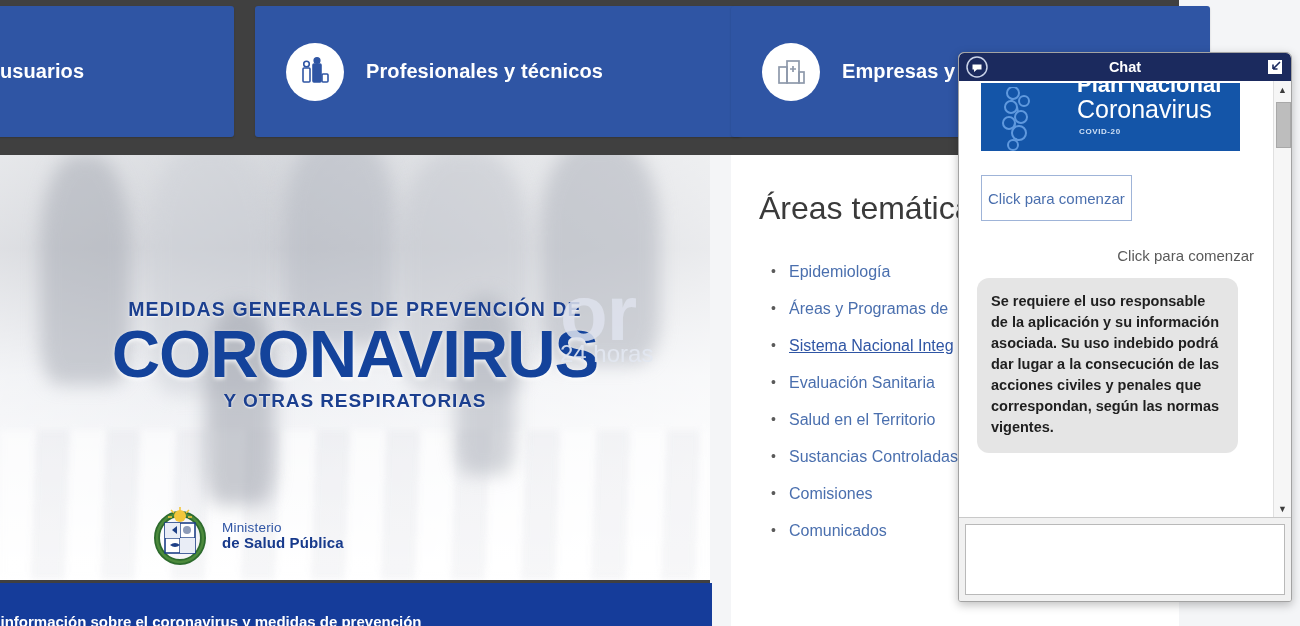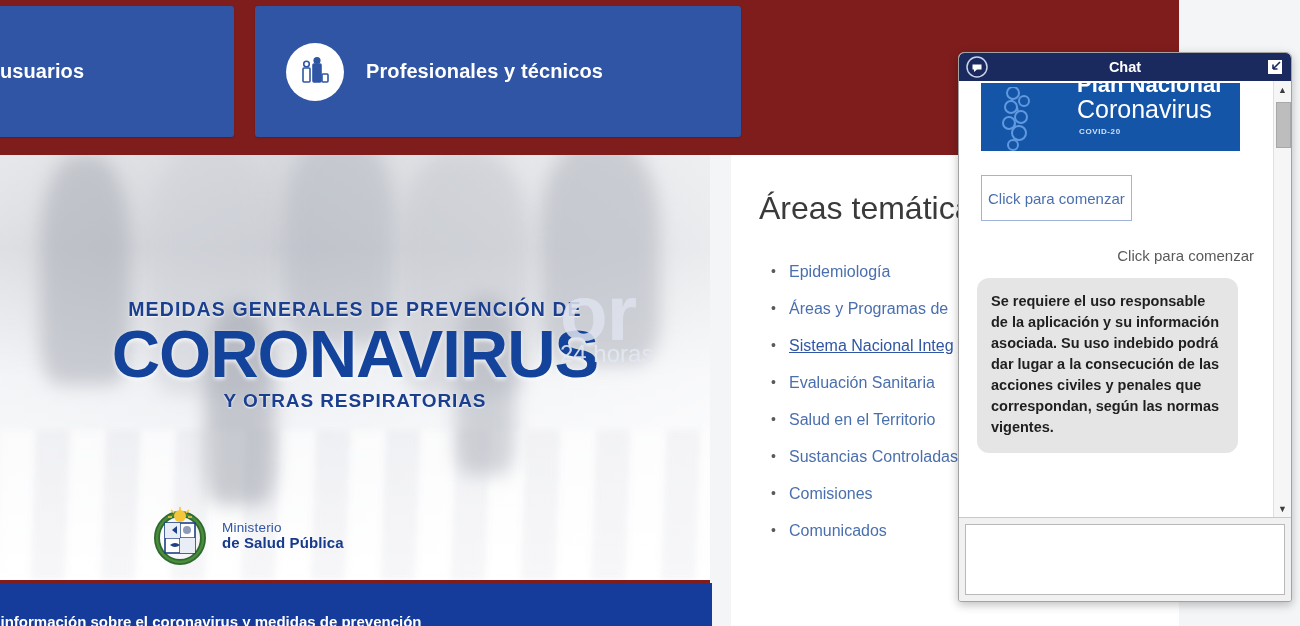--- a/index.html
+++ b/index.html
@@ -3,21 +3,21 @@
 <meta charset="utf-8">
 <style>
   html,body{margin:0;padding:0;}
   body{
     width:1300px;height:626px;overflow:hidden;position:relative;
     background:#ffffff;
     font-family:"Liberation Sans", sans-serif;
   }
 
   
-  #page{position:absolute;inset:0;background:#7f1d1d;}
+  #page{position:absolute;inset:0;background:#404040;}
 
   
   .gutter{position:absolute;top:0;bottom:0;background:#f4f5f7;}
 
   
   .cards{position:absolute;left:0;top:6px;height:131px;width:1300px;}
   .card{
     position:absolute;top:0;height:131px;
     background:#2f55a4;border-radius:3px;
     display:flex;align-items:center;
@@ -220,20 +220,33 @@
             <circle cx="8.5" cy="9" r="2.8"></circle>
             <rect x="15" y="9" width="8" height="18" rx="1" fill="#2f55a4" stroke="#2f55a4"></rect>
             <circle cx="19" cy="5.5" r="2.8" fill="#2f55a4"></circle>
             <rect x="24" y="19" width="6" height="8" rx="1"></rect>
           </g>
         </svg>
       </span>
       <span class="label">Profesionales y técnicos</span>
     </div>
 
+    <div class="card" id="card-empresas">
+      <span class="card-icon">
+        <svg width="34" height="34" viewBox="0 0 34 34">
+          <g fill="none" stroke="#8e99ab" stroke-width="1.7">
+            <rect x="5" y="12" width="8" height="16"></rect>
+            <rect x="13" y="6" width="12" height="22"></rect>
+            <rect x="25" y="17" width="5" height="11"></rect>
+            <path d="M19 11v6M16 14h6"></path>
+          </g>
+        </svg>
+      </span>
+      <span class="label">Empresas y</span>
+    </div>
 
   </div>
 
   <div id="hero">
     <div class="crosswalk"></div>
     <div class="blurfig" style="left:40px;top:0;width:90px;height:230px;background:#a9adb6;"></div>
     <div class="blurfig" style="left:150px;top:-10px;width:120px;height:250px;background:#cfd2d8;"></div>
     <div class="blurfig" style="left:285px;top:-20px;width:110px;height:210px;background:#b6bac3;"></div>
     <div class="blurfig" style="left:400px;top:-5px;width:130px;height:245px;background:#c6c9d0;"></div>
     <div class="blurfig" style="left:540px;top:-15px;width:120px;height:225px;background:#b0b4bd;"></div>

